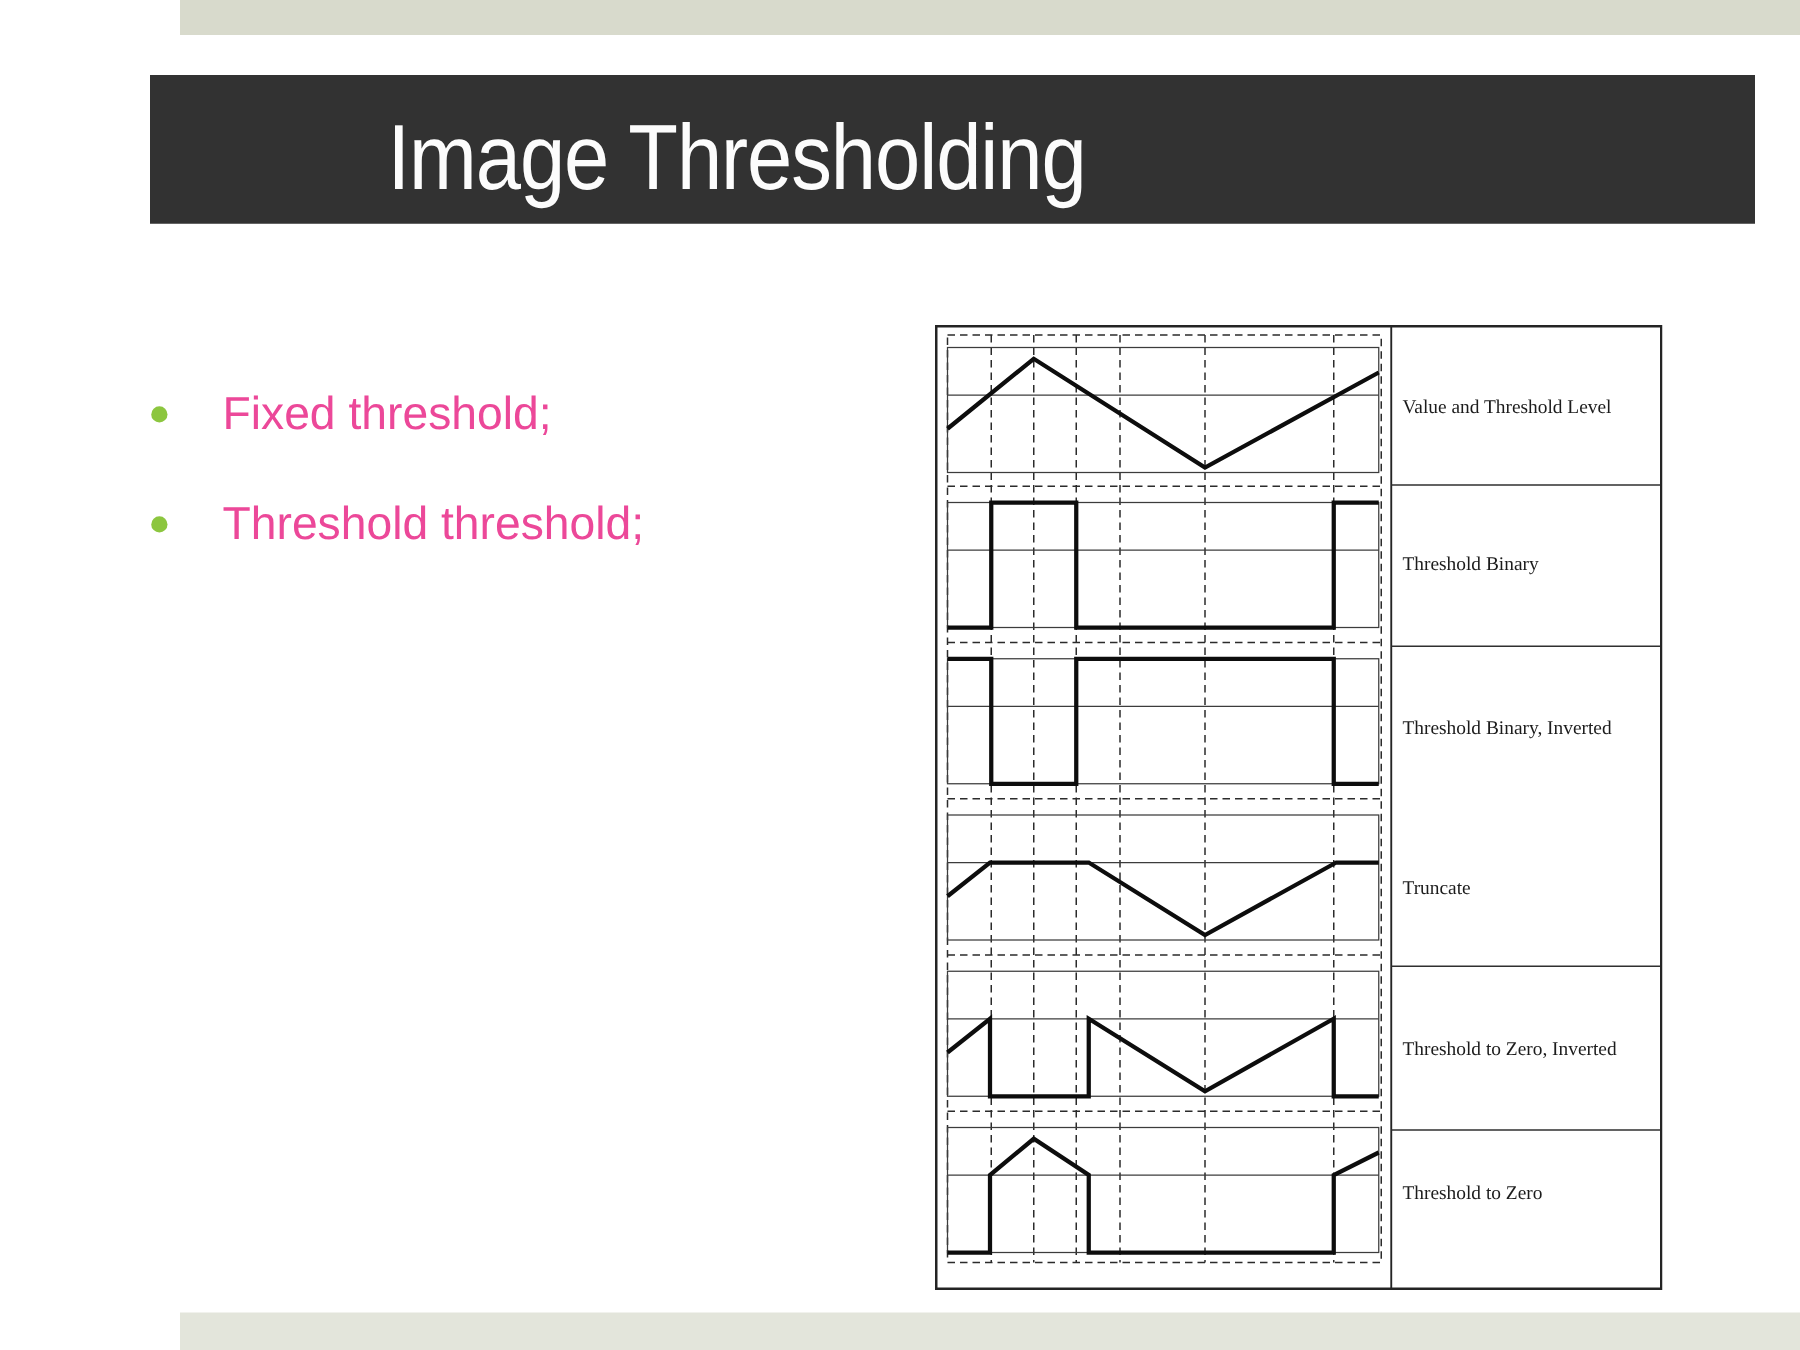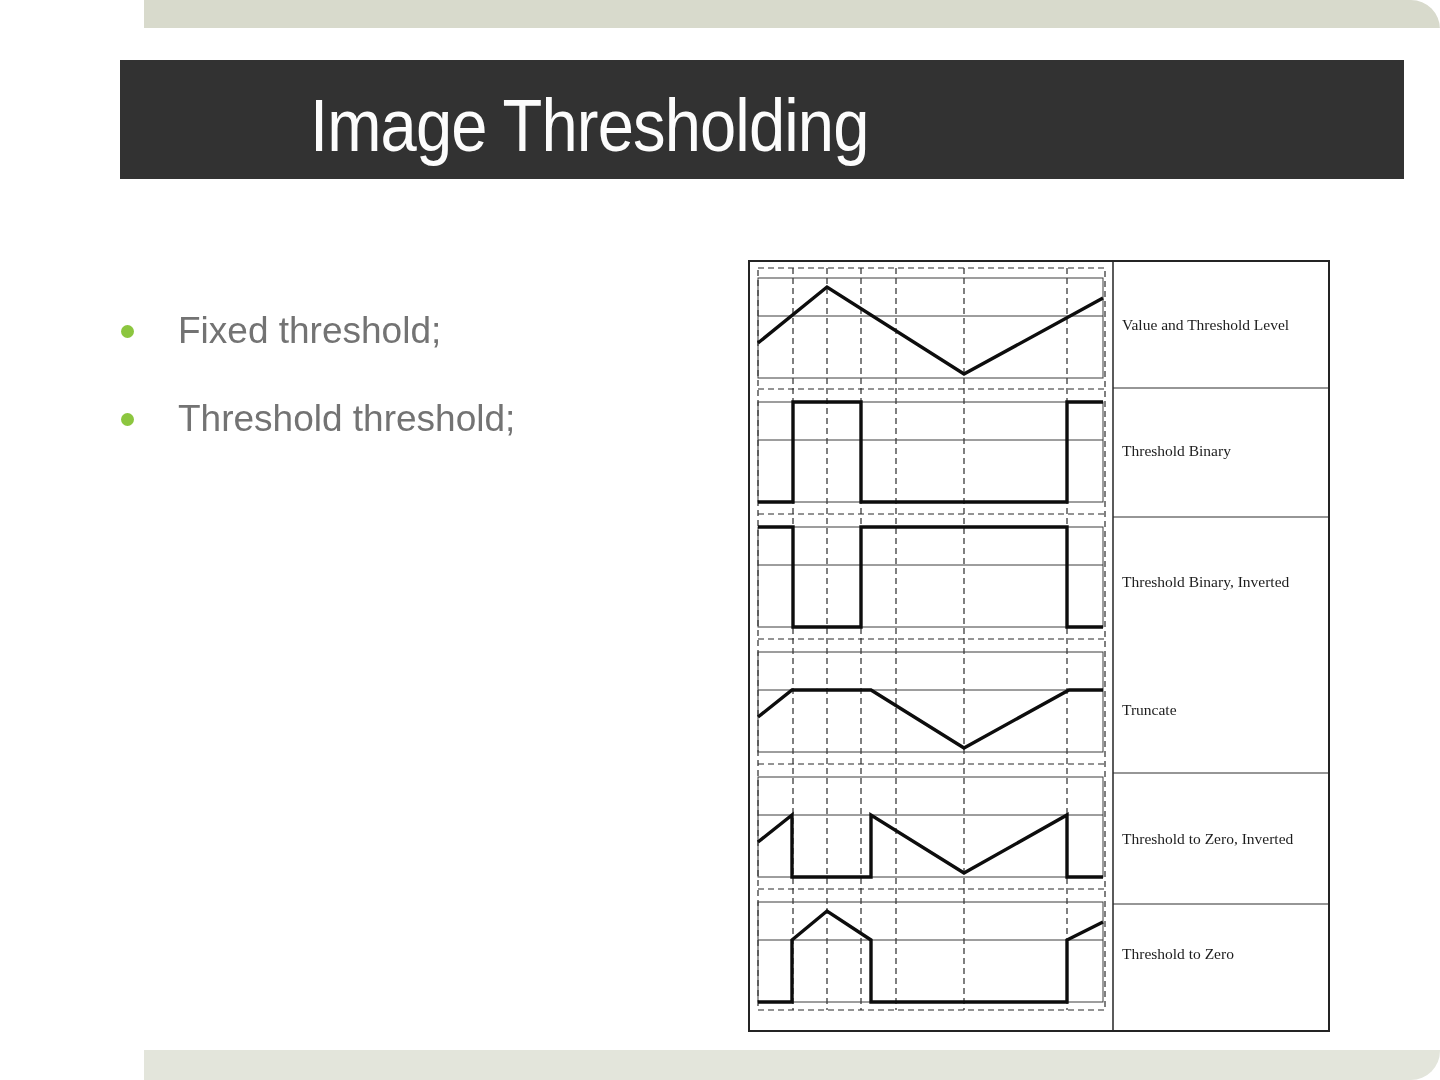--- a/index.html
+++ b/index.html
@@ -1,28 +1,28 @@
 <!DOCTYPE html>
 <html><head>
 <meta charset="utf-8">
 <style>
   html,body{margin:0;padding:0;background:#ffffff;}
   body{font-family:"Liberation Sans",sans-serif;}
-  .slide{position:relative;width:1440px;height:1080px;background:#ffffff;overflow:hidden;border-radius:29px;}
+  .slide{position:relative;width:1440px;height:1080px;background:#ffffff;overflow:hidden;}
 
   .top-strip{position:absolute;left:144px;top:0;width:1296px;height:28px;background:#d8dacc;}
   .bottom-strip{position:absolute;left:144px;top:1050px;width:1296px;height:30px;background:#e3e5db;}
 
   .banner{position:absolute;left:120px;top:60px;width:1284px;height:119px;background:#323232;display:flex;align-items:center;}
   .banner h1{margin:12px 0 0 190px;font-size:74px;font-weight:400;color:#fcfcfc;letter-spacing:-1px;
              transform:scaleX(0.88);transform-origin:0 50%;white-space:nowrap;}
 
   .bullet-item{position:absolute;left:121px;display:flex;align-items:center;gap:44px;height:44px;}
   .bullet-item .dot{width:13px;height:13px;border-radius:50%;background:#8cc63f;flex:0 0 auto;}
-  .bullet-item .txt{font-size:37px;color:#737373;white-space:nowrap;text-align:right;}
+  .bullet-item .txt{font-size:37px;color:#ec4899;white-space:nowrap;text-align:right;}
   #bullet-1{top:309px;}
   #bullet-2{top:397px;}
 
   .figure{position:absolute;left:748px;top:260px;width:582px;height:804px;background:#ffffff;}
   .figure svg{display:block;}
 
   .grid{stroke:#3c3c3c;stroke-width:1;fill:none;}
   .dash{stroke:#2b2b2b;stroke-width:1.2;fill:none;stroke-dasharray:6 4;}
   .wave{stroke:#0d0d0d;stroke-width:3.4;fill:none;stroke-linejoin:miter;stroke-linecap:butt;}
   .frame{stroke:#242424;fill:none;}

